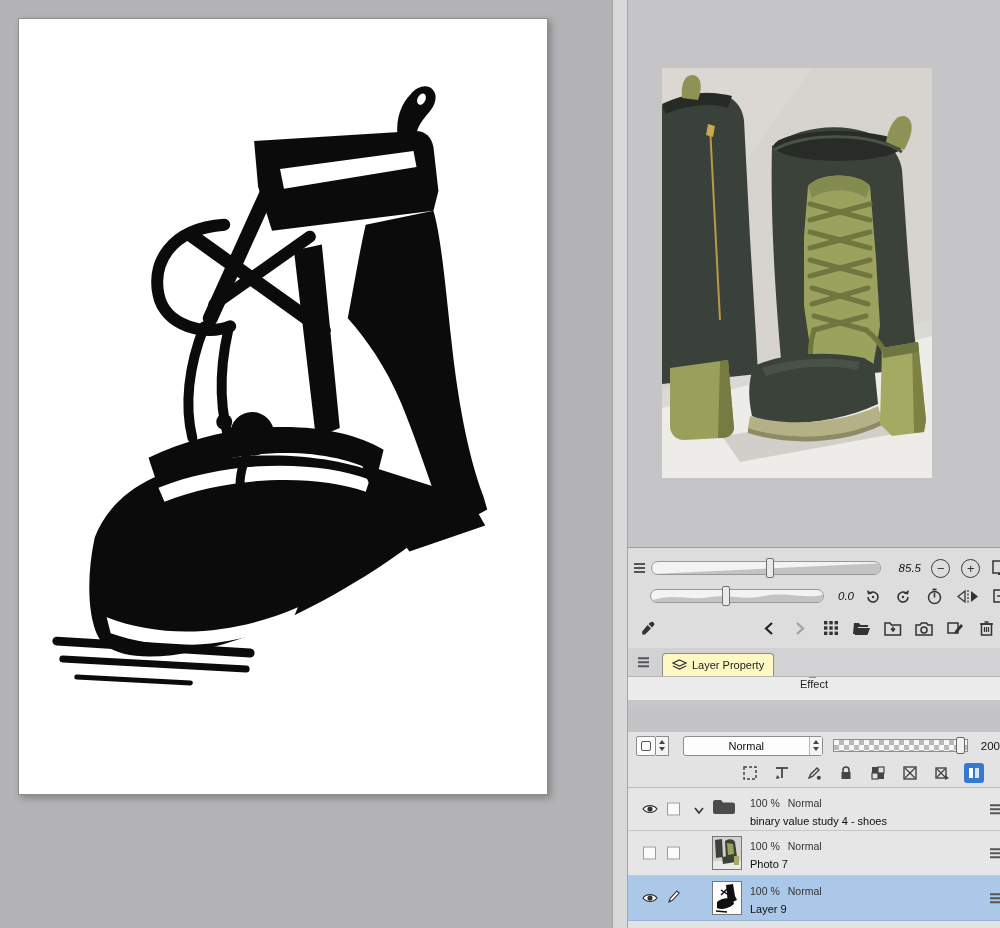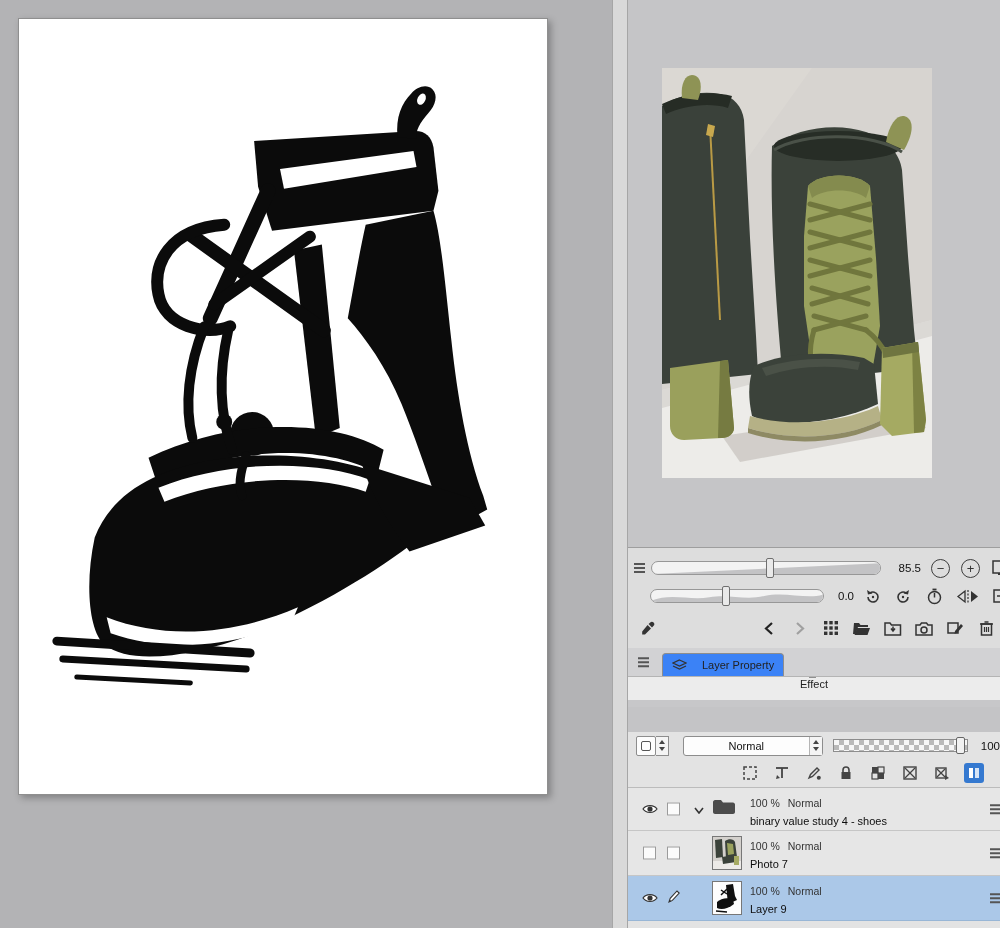--- a/index.html
+++ b/index.html
@@ -19,21 +19,21 @@
 
   
   .right-pane { position:absolute; left:628px; top:0; width:372px; height:928px; overflow:hidden; background:#c4c4c6; }
 
   .subview-view { position:absolute; left:0; top:0; width:372px; height:547px; background:#c5c5c7; }
   .ref-photo { position:absolute; left:34px; top:68px; width:270px; height:410px; }
   .ref-photo svg { display:block; width:100%; height:100%; }
 
   .subview-controls { position:absolute; left:0; top:547px; width:372px; height:101px;
                       background:#dddddd; border-top:1px solid #9e9e9e; }
-  .ctl-row { position:absolute; left:0; width:372px; display:flex; align-items:center; }
+  .ctl-row { position:absolute; left:0; width:372px; display:flex; align-items:center;font-style:italic; }
   .rowA { top:7px; height:26px; padding-left:6px; }
   .rowB { top:36px; height:24px; padding-left:6px; }
   .rowC { top:64px; height:32px; padding-left:10px; }
 
   .grip { display:flex; flex-direction:column; gap:2.5px; width:11px; }
   .grip i { display:block; height:1.5px; background:#555; }
 
   .slider { position:relative; height:14px; background:#f3f3f3; border:1px solid #979797; border-radius:7px; }
   .slider svg { position:absolute; inset:0; width:100%; height:100%; border-radius:6px; }
   .sl-handle { position:absolute; top:-4px; width:8px; height:20px; background:#e9e9e9;
@@ -52,22 +52,22 @@
   .icon-btn { width:20px; height:20px; display:flex; align-items:center; justify-content:center; }
   .icon-btn svg { display:block; }
 
   .icons-right { display:flex; align-items:center; gap:11px; margin-left:auto; }
 
   
   .tabbar { position:absolute; left:0; width:372px; background:#d2d2d4; display:flex; align-items:flex-end; }
   .tabbar-lp { top:648px; height:29px; border-bottom:1px solid #b4b4b4; }
   .tabbar-layer { top:707px; height:25px; border-bottom:1px solid #b4b4b4; }
   .tabbar .grip { position:absolute; left:10px; top:50%; transform:translateY(-50%); }
-  .tab { display:inline-flex; align-items:center; gap:15px; margin-left:34px; height:23px;
-         padding:0 9px; background:#3b82f6; border:1px solid #8d8d8d; border-bottom:none;
+  .tab { display:inline-flex; align-items:center; gap:5px; margin-left:34px; height:23px;
+         padding:0 9px; background:#fef9c3; border:1px solid #8d8d8d; border-bottom:none;
          border-radius:4px 4px 0 0; font-size:11px; color:#222; }
 
   .effect-panel { position:absolute; left:0; top:677px; width:372px; height:23px;
                   background:#ececec; display:flex; align-items:center; padding:0 6px;flex-direction:column; }
   .effect-panel .pre-line { width:7px; height:1px; background:#8f8f8f; margin-right:4px; }
   .effect-panel .post-line { flex:1; height:1px; background:#adadad; margin-left:6px; }
   .effect-label { font-size:11px; color:#222; }
 
   .gap-strip { position:absolute; left:0; top:700px; width:372px; height:7px; background:#c7c7c9; }
 
@@ -407,21 +407,21 @@
         <div class="blend-select">
           <span class="val">Normal</span>
           <span class="stepper">
               <i class="tri-up"></i>
               <i class="tri-dn"></i>
             </span>
         </div>
         <div class="opacity-track">
           <span class="op-handle"></span>
         </div>
-        <span class="num op-num">100</span>
+        <span class="num op-num">200</span>
       </div>
 
       <div class="layer-toolbar">
         <span class="icon-btn">
           <svg width="16" height="16" viewBox="0 0 16 16">
               <rect x="2" y="2" width="12" height="12" fill="none" stroke="#444" stroke-width="1.5" stroke-dasharray="3 2"></rect>
             </svg>
         </span>
         <span class="icon-btn">
           <svg width="16" height="16" viewBox="0 0 16 16">

